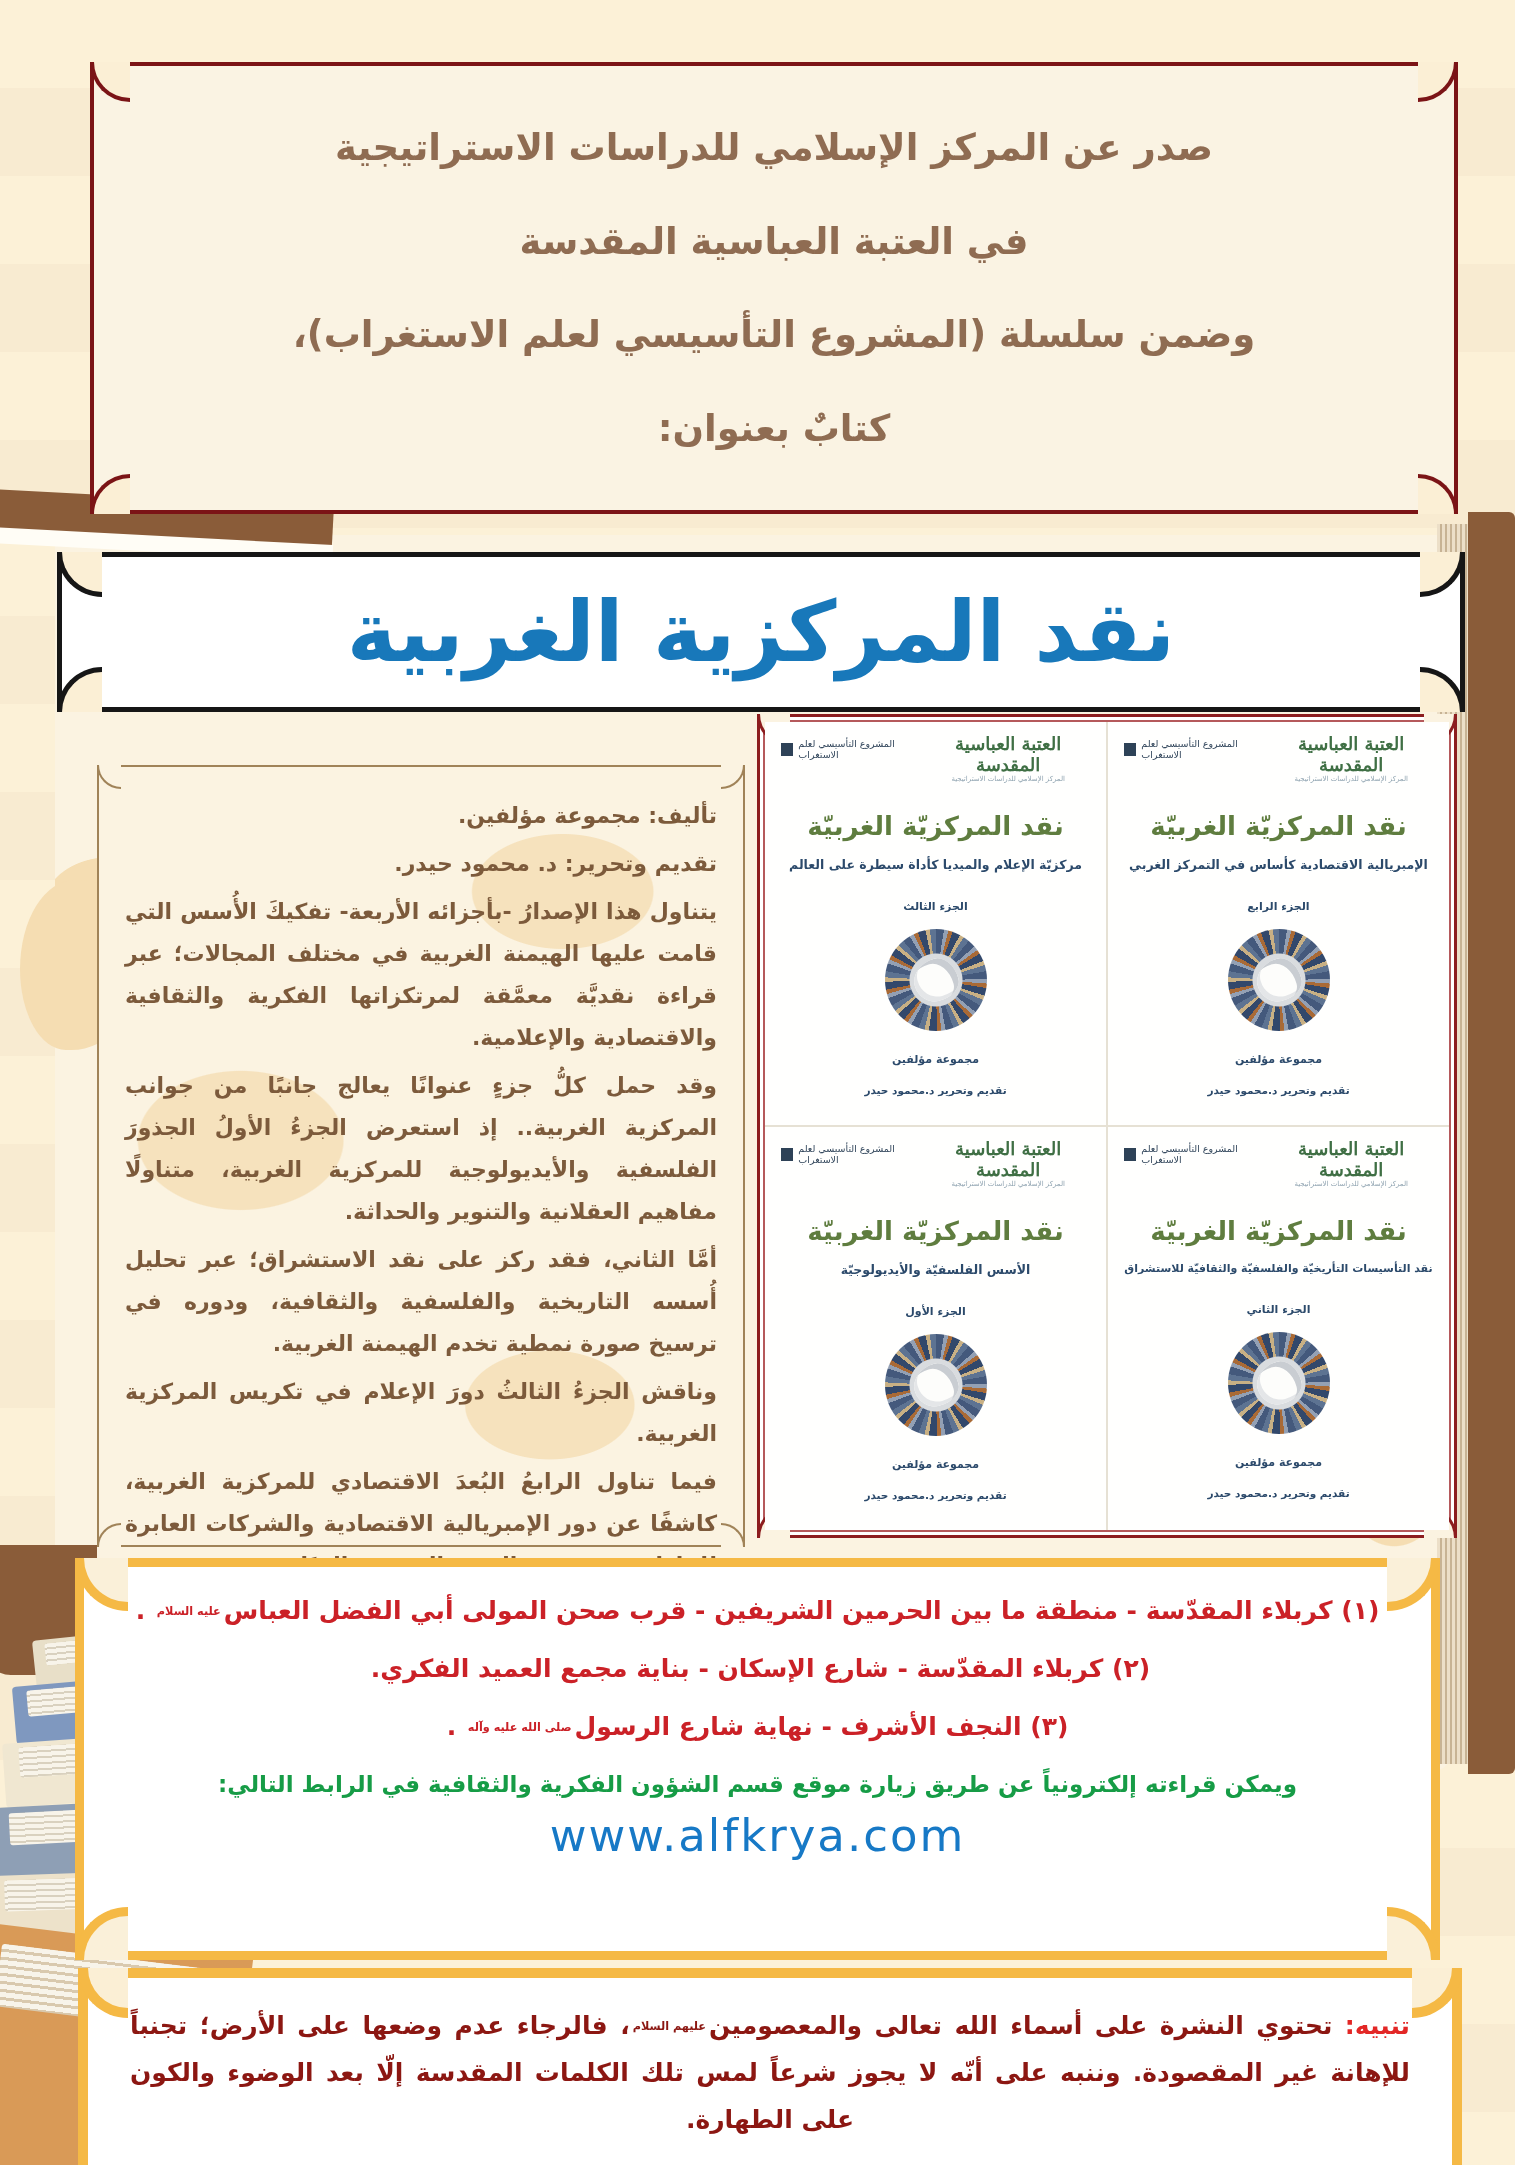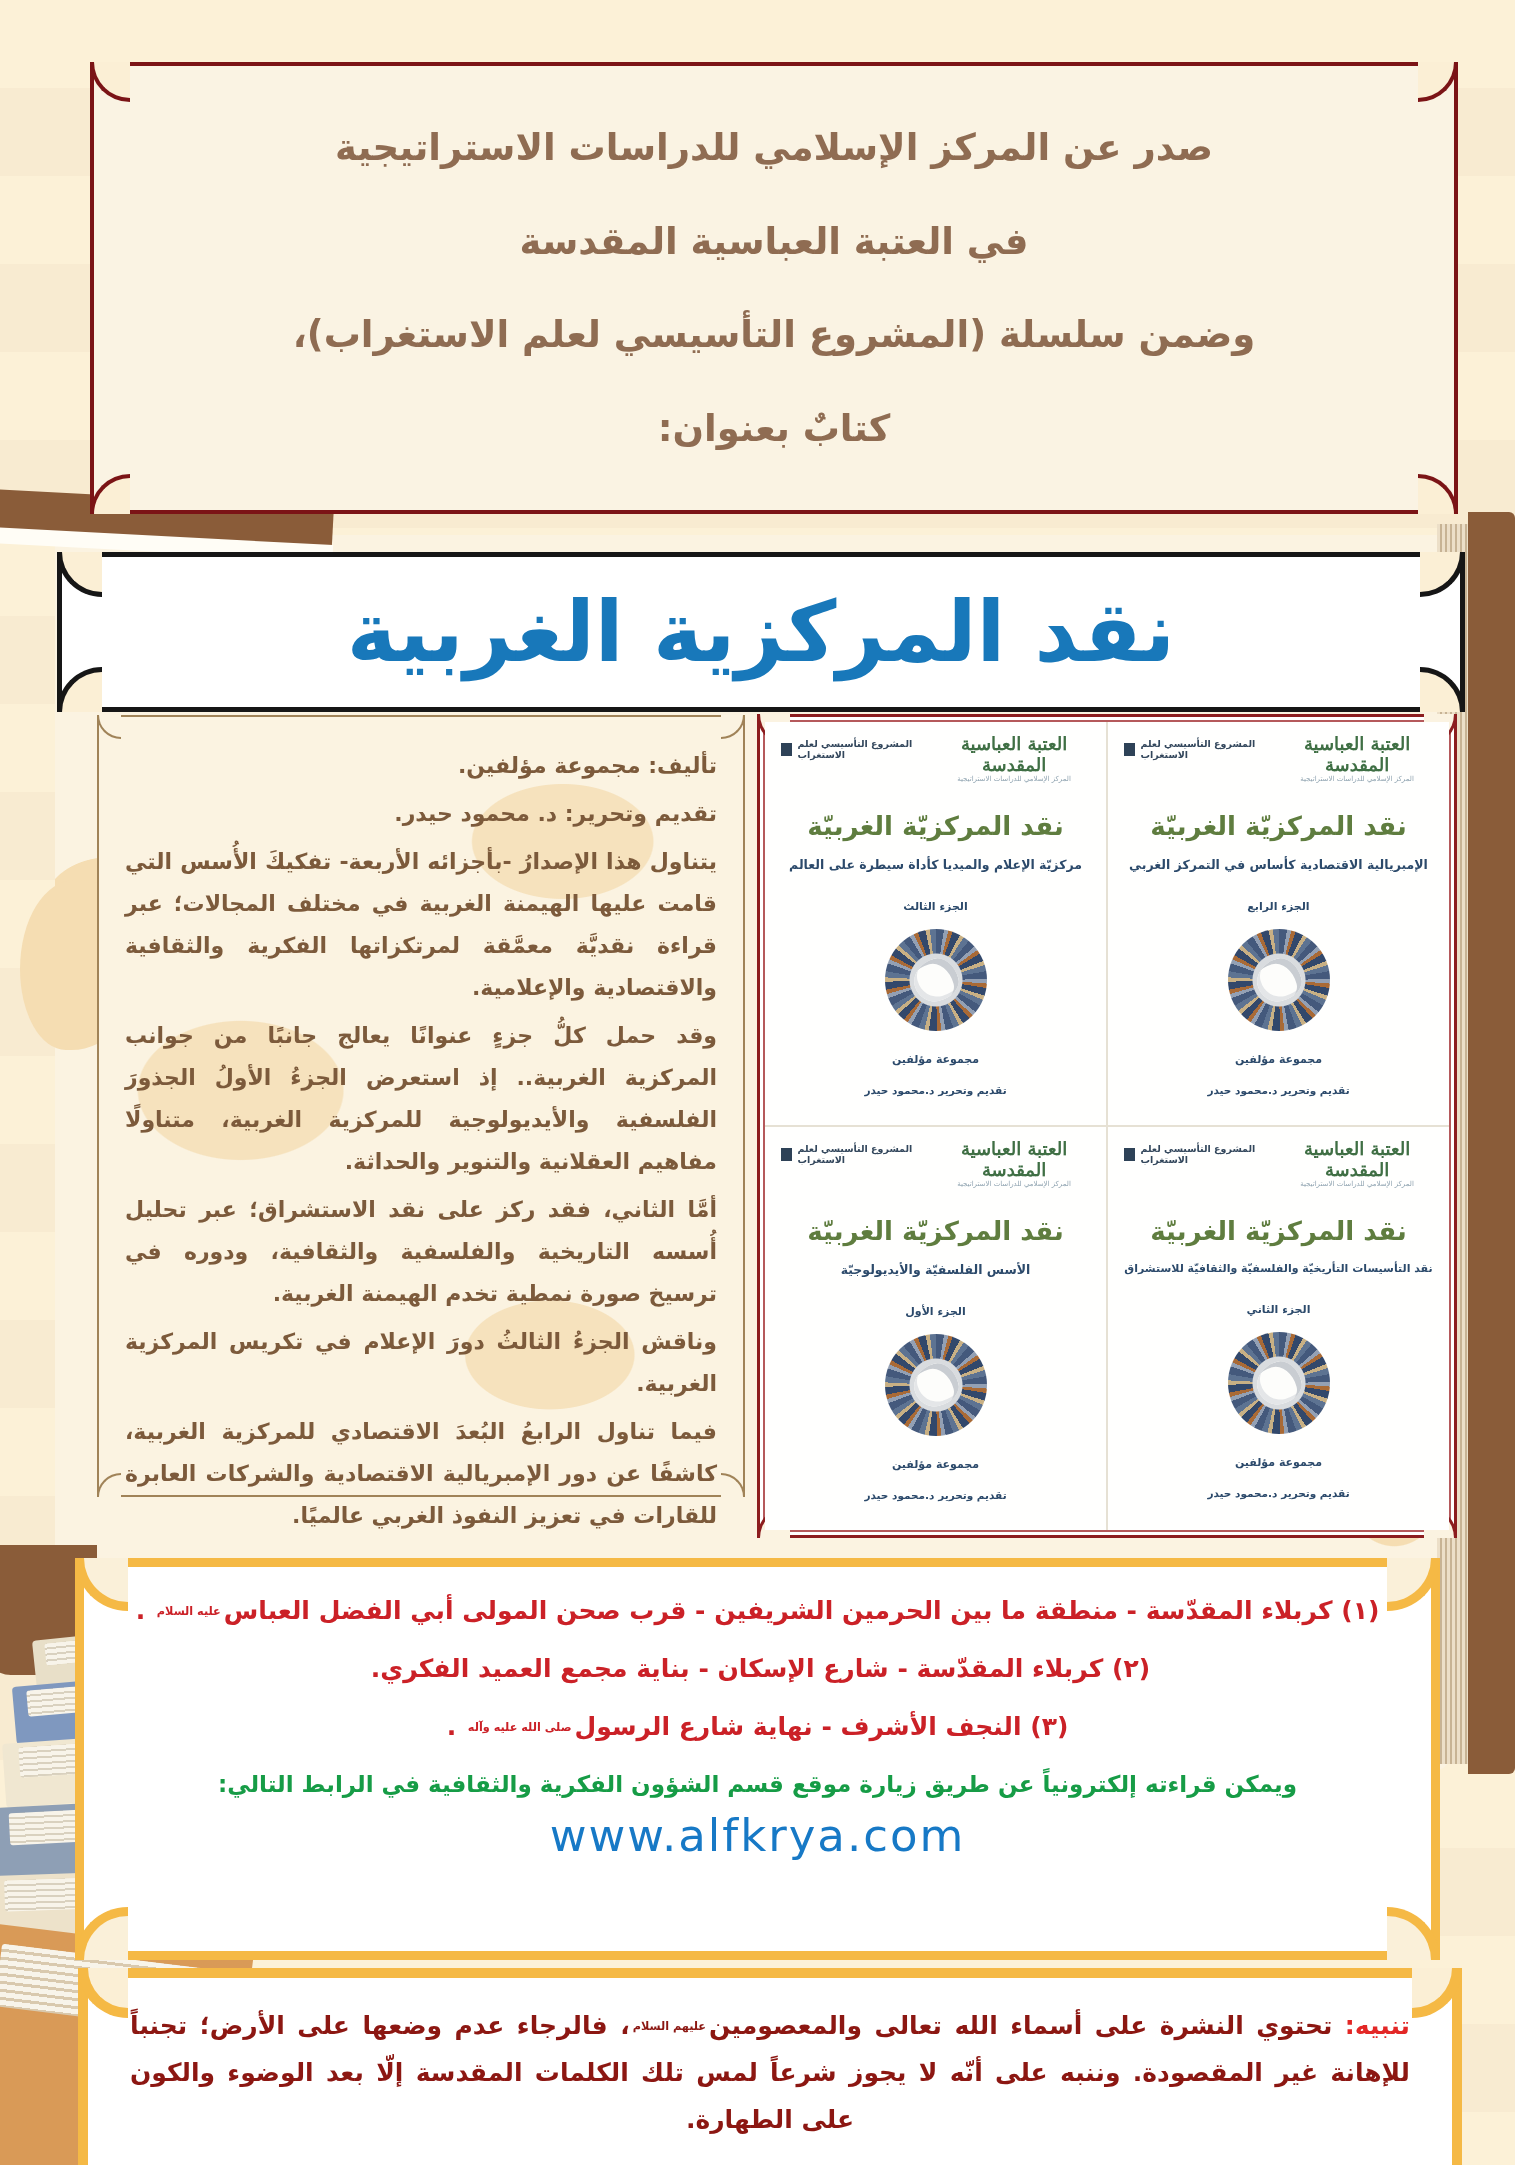--- a/index.html
+++ b/index.html
@@ -60,21 +60,21 @@
     padding:10px 40px;box-sizing:border-box;}
   .pub-line{font-size:37px;font-weight:700;color:#8f6c52;text-align:center;}
 
   
   .title-box{left:57px;top:552px;width:1398px;height:150px;z-index:7;
     --bw:5px;--bc:#161616;--bs:40px;--out:#fbefd5;--bg:#ffffff;
     display:flex;align-items:center;justify-content:center;}
   .main-title{font-size:84px;font-weight:700;color:#1878ba;letter-spacing:4px;}
 
   
-  .desc-panel{left:97px;top:715px;width:648px;height:782px;z-index:6;
+  .desc-panel{left:97px;top:765px;width:648px;height:782px;z-index:6;
     --bw:2px;--bc:#a08358;--bs:22px;--out:#fbf3e1;
     --bg:#fbf3e1;
     background:
       radial-gradient(ellipse 150px 95px at 72% 16%, #f6e2bd 0 60%, rgba(0,0,0,0) 61%),
       radial-gradient(ellipse 170px 115px at 22% 48%, #f6e2bd 0 60%, rgba(0,0,0,0) 61%),
       radial-gradient(ellipse 140px 90px at 70% 82%, #f6e2bd 0 60%, rgba(0,0,0,0) 61%),
       var(--bg);
     box-sizing:border-box;padding:28px 26px;}
   .desc-text{direction:rtl;text-align:justify;font-size:22px;line-height:42px;font-weight:700;color:#7c5a3b;}
   .desc-text p{margin:0 0 6px 0;}
@@ -84,21 +84,21 @@
     --bw:3px;--bc:#8c1d1f;--bs:30px;--out:#fbf3e1;--bg:#e6e1d4;
     box-shadow:inset 0 0 0 3px #ffffff, inset 0 0 0 5px #b5595b;}
   .covers-grid{position:absolute;inset:5px;display:grid;grid-template-columns:1fr 1fr;grid-template-rows:1fr 1fr;gap:2px;direction:rtl;}
   .cover{background:#fffffe;display:flex;flex-direction:column;align-items:center;padding:12px 10px 0;box-sizing:border-box;overflow:hidden;}
   .cov-head{width:96%;display:flex;justify-content:space-between;align-items:flex-start;direction:rtl;}
   .shrine{text-align:center;line-height:1.15;}
   .shrine-main{font-size:18px;font-weight:700;color:#3f6f44;font-family:"DejaVu Serif",serif;}
   .shrine-sub{font-size:7px;color:#8fa3b0;}
   .series{display:flex;align-items:center;gap:5px;direction:ltr;margin-top:4px;}
   .series-square{width:13px;height:13px;background:#2e4257;}
-  .series-label{font-size:9.5px;font-weight:700;color:#33475c;}
+  .series-label{font-size:9.5px;font-weight:400;color:#33475c;}
   .cov-title{margin-top:28px;font-size:26px;font-weight:700;color:#5f7d3f;}
   .cov-sub{margin-top:16px;font-size:12.5px;font-weight:700;color:#2c4a6b;white-space:nowrap;}
   .cov-part{margin-top:28px;font-size:11px;font-weight:700;color:#2c4a6b;}
   .medallion{margin-top:16px;width:102px;height:102px;border-radius:50%;position:relative;
     background:
       radial-gradient(circle at 50% 50%, #d9dcdf 0 26px, rgba(0,0,0,0) 27px),
       repeating-conic-gradient(#44597c 0 9deg,#93a0b4 9deg 14deg,#a96a36 14deg 19deg,#32486b 19deg 28deg,#c8b084 28deg 33deg,#5d7392 33deg 40deg);}
   .medallion::after{content:"";position:absolute;left:29px;top:30px;width:44px;height:42px;background:#fdfdfb;
     border-radius:58% 42% 55% 45%/50% 60% 40% 50%;
     box-shadow:inset -6px 4px 0 #c9cdd2, inset 4px -4px 0 #e4e6e8;transform:rotate(-15deg);}

